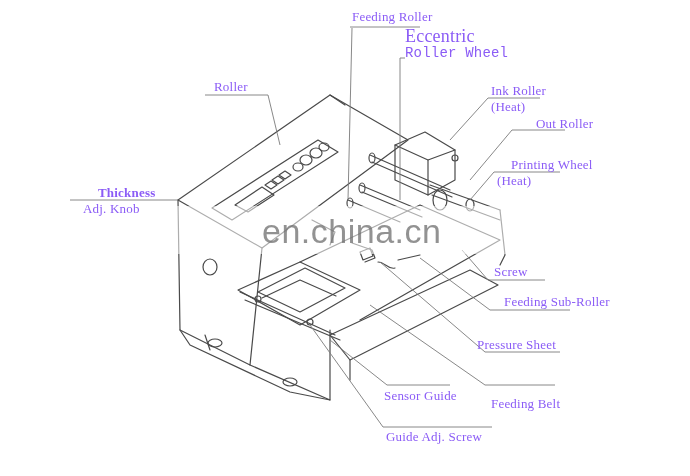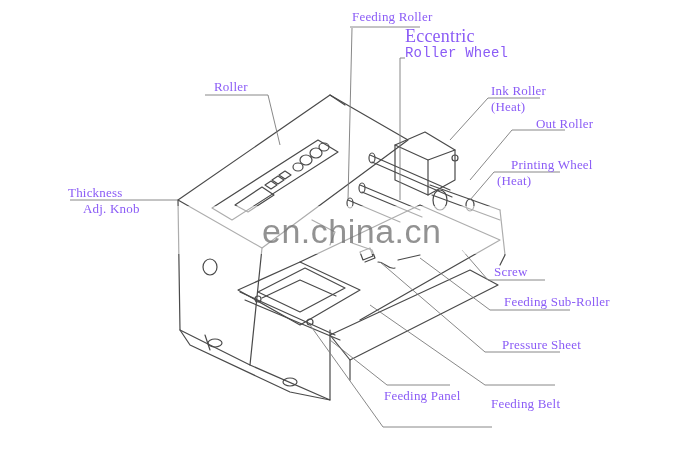--- a/index.html
+++ b/index.html
@@ -134,21 +134,22 @@
 
   <div class="lbl" style="left:352px; top:9px;">Feeding Roller</div>
   <div class="lbl" style="left:405px; top:29px; font-size:18px;">Eccentric</div>
   <div class="lbl" style="left:405px; top:46px; font-size:14px;font-family:Liberation Mono, monospace;">Roller Wheel</div>
   <div class="lbl" style="left:214px; top:79px;">Roller</div>
   <div class="lbl" style="left:491px; top:83px;text-align:right;">Ink Roller</div>
   <div class="lbl" style="left:491px; top:99px;">(Heat)</div>
   <div class="lbl" style="left:536px; top:116px;">Out Roller</div>
   <div class="lbl" style="left:497px; top:157px;margin-left:14px;">Printing Wheel</div>
   <div class="lbl" style="left:497px; top:173px;">(Heat)</div>
-  <div class="lbl" style="left:68px; top:185px;">Thickness</div>
+  <div class="lbl" style="left:98px; top:185px;font-weight:bold;">Thickness</div>
   <div class="lbl" style="left:83px; top:201px;">Adj. Knob</div>
   <div class="lbl" style="left:494px; top:264px;">Screw</div>
   <div class="lbl" style="left:496px; top:294px;margin-left:8px;">Feeding Sub-Roller</div>
-  <div class="lbl" style="left:502px; top:337px;text-align:center;">Pressure Sheet</div>
+  <div class="lbl" style="left:477px; top:337px;text-align:center;">Pressure Sheet</div>
   <div class="lbl" style="left:491px; top:396px;">Feeding Belt</div>
-  <div class="lbl" style="left:384px; top:388px;">Feeding Panel</div>
+  <div class="lbl" style="left:384px; top:388px;">Sensor Guide</div>
+  <div class="lbl" style="left:386px; top:429px;">Guide Adj. Screw</div>
 
 </div>
 
 </body></html>

